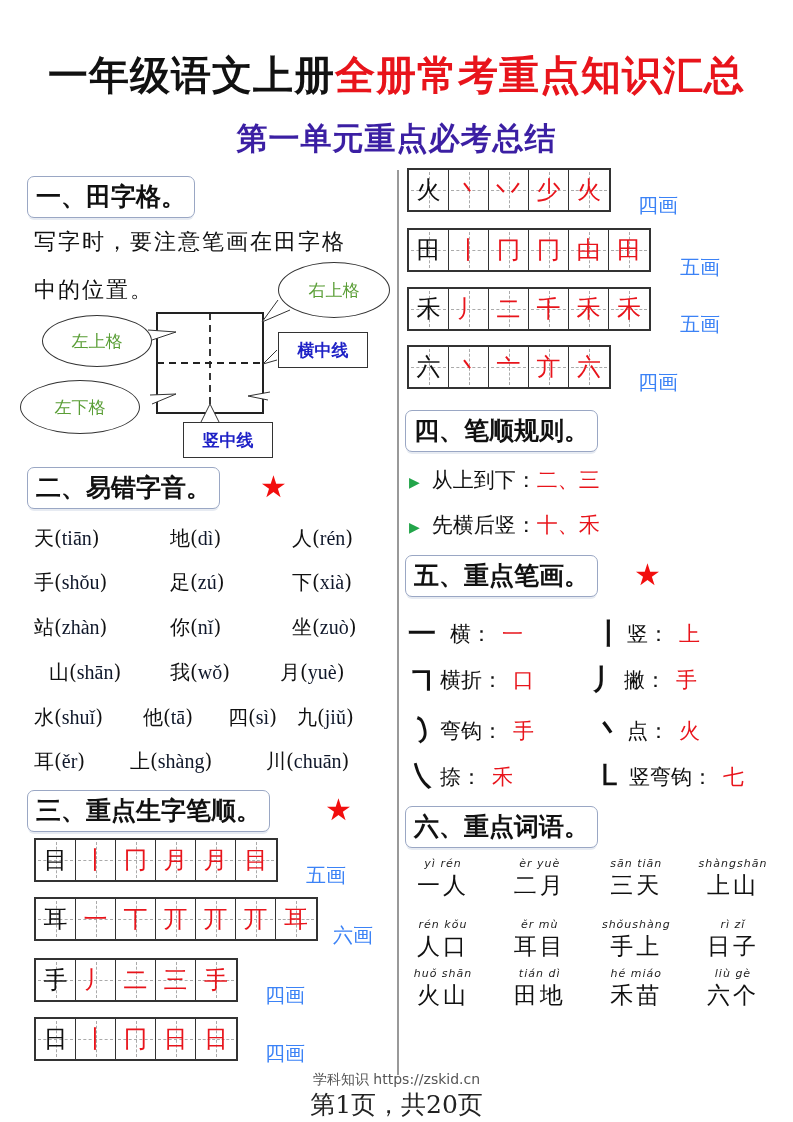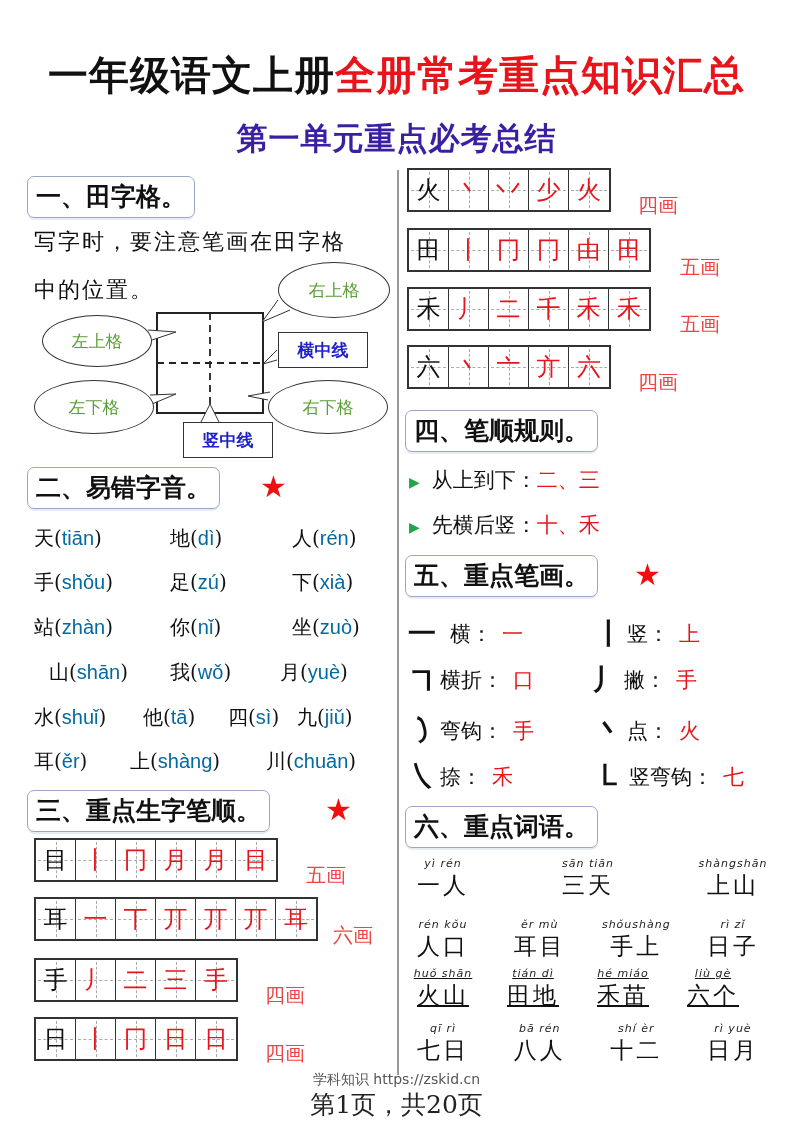--- a/index.html
+++ b/index.html
@@ -12,30 +12,30 @@
   .subtitle { left:0; width:793px; top:118px; text-align:center; font-size:31px; font-weight:bold; color:#3b1fa3; letter-spacing:1px; }
   .divider { left:397px; top:170px; width:2px; height:905px; background:#999; }
   .sec-head { border:1.5px solid #9aa7c4; border-radius:7px; background:#fff; padding:0 8px;
               font-size:25px; font-weight:bold; height:40px; line-height:40px; white-space:nowrap;
               box-shadow:0 3px 0 -1px #e7ebf2; }
   .star { color:#f20e0e; font-size:30px; line-height:40px; }
   .body-text { font-size:22px; letter-spacing:2px; line-height:44px; font-family:Liberation Mono, monospace; }
   .callout { border:1px solid #333; border-radius:50%; background:#fff; color:#5a9e36; font-size:17px; text-align:center; font-family:"DejaVu Serif",serif; }
   .labelbox { border:1px solid #333; background:#fff; color:#1e21c6; font-weight:bold; font-size:17px; text-align:center; }
   .py-row { font-size:20px; white-space:nowrap; font-family:"DejaVu Serif","Liberation Serif",serif; }
-  .py-row .pin { color:#0369a1; font-family:Liberation Sans, sans-serif; }
+  .py-row .pin { color:#0f172a; font-family:Liberation Serif, serif; }
   .grid-row { display:flex; border:2px solid #333; }
   .cell { width:40px; height:40px; border-right:1.5px solid #333; position:relative; box-sizing:border-box; }
   .cell:last-child { border-right:none; }
   .cell::before { content:""; position:absolute; left:50%; top:2px; bottom:2px; border-left:1px dashed #aaa; }
   .cell::after { content:""; position:absolute; top:50%; left:2px; right:2px; border-top:1px dashed #aaa; }
   .cell span { position:absolute; inset:0; display:flex; align-items:center; justify-content:center; font-size:24px; z-index:1; font-family:"DejaVu Serif",serif; }
   .cell.first span { color:#111; }
   .cell.red span { color:#e8141b; }
-  .stroke-count { color:#ef4444; font-size:20px; font-family:"DejaVu Serif",serif; white-space:nowrap; }
+  .stroke-count { color:#3b82f6; font-size:20px; font-family:"DejaVu Serif",serif; white-space:nowrap; }
   .rule { font-size:21px; white-space:nowrap; font-family:"DejaVu Serif",serif; }
   .rule .tri { color:#22a54a; font-size:14px; margin-right:12px; }
   .rule .ex { color:#e8141b; }
   .stroke-item { font-size:21px; white-space:nowrap; font-family:"DejaVu Serif",serif; display:flex; align-items:center; }
   .stroke-item .glyph { font-weight:bold; font-size:28px; margin-right:4px; }
   .stroke-item .ex { color:#e8141b; margin-left:10px; }
   .word { text-align:center; width:90px; }
   .word .wpy { font-size:11px; font-style:italic; color:#222; letter-spacing:1px; white-space:nowrap; }
   .word .wcn { font-size:23px; letter-spacing:3px; font-family:"DejaVu Serif",serif; }
   .footer1 { left:0; width:793px; top:1071px; text-align:center; font-size:14px; color:#555; }
@@ -62,22 +62,21 @@
 
     <polyline points="148,330 176,332 152,340" fill="#fff" stroke="#333"></polyline>
     <polyline points="278,300 262,322 290,310" fill="#fff" stroke="#333"></polyline>
     <polyline points="150,395 176,394 152,404" fill="#fff" stroke="#333"></polyline>
     <polyline points="270,392 248,396 268,400" fill="#fff" stroke="#333"></polyline>
     <polyline points="277,350 263,364 277,360" fill="#fff" stroke="#333"></polyline>
     <polyline points="200,424 210,404 220,424" fill="#fff" stroke="#333"></polyline>
   </svg>
   <div class="abs callout" style="left:42px;top:315px;width:108px;height:50px;line-height:50px;">左上格</div>
   <div class="abs callout" style="left:278px;top:262px;width:110px;height:54px;line-height:54px;">右上格</div>
-  <div class="abs callout" style="left:34px;top:380px;width:118px;height:52px;line-height:52px;">左下格</div>
-  <div class="abs callout" style="left:268px;top:380px;width:118px;height:52px;line-height:52px;">右下格</div>
+  <div class="abs callout" style="left:20px;top:380px;width:118px;height:52px;line-height:52px;">左下格</div>
   <div class="abs labelbox" style="left:278px;top:332px;width:88px;height:34px;line-height:34px;">横中线</div>
   <div class="abs labelbox" style="left:183px;top:422px;width:88px;height:34px;line-height:34px;">竖中线</div>
 </div>
 
 <div class="abs sec-head" style="left:27px;top:467px;">二、易错字音。</div>
 <div class="abs star" style="left:260px;top:467px;">★</div>
 
 <div class="abs py-row" style="left:34px;top:525px;">
   <span>天</span>(<span class="pin">tiān</span>)
 </div>
@@ -329,20 +328,24 @@
 
 <div class="abs sec-head" style="left:405px;top:806px;">六、重点词语。</div>
 
 <div class="abs" style="left:398px;top:857px;width:380px;">
   <div style="display:flex;justify-content:space-between;height:55px;">
     <div class="word">
         <div class="wpy">yì  rén</div>
         <div class="wcn">一人</div>
       </div>
     <div class="word">
+        <div class="wpy">èr  yuè</div>
+        <div class="wcn">二月</div>
+      </div>
+    <div class="word">
         <div class="wpy">sān tiān</div>
         <div class="wcn">三天</div>
       </div>
     <div class="word">
         <div class="wpy">shàngshān</div>
         <div class="wcn">上山</div>
       </div>
   </div>
   <div style="display:flex;justify-content:space-between;height:55px;align-items:center;">
     <div class="word">
@@ -355,52 +358,34 @@
       </div>
     <div class="word">
         <div class="wpy">shǒushàng</div>
         <div class="wcn">手上</div>
       </div>
     <div class="word">
         <div class="wpy">rì  zǐ</div>
         <div class="wcn">日子</div>
       </div>
   </div>
-  <div style="display:flex;height:55px;text-decoration:underline;">
+  <div style="display:flex;justify-content:space-between;height:55px;">
     <div class="word">
         <div class="wpy">huǒ shān</div>
         <div class="wcn">火山</div>
       </div>
     <div class="word">
         <div class="wpy">tián  dì</div>
         <div class="wcn">田地</div>
       </div>
     <div class="word">
         <div class="wpy">hé miáo</div>
         <div class="wcn">禾苗</div>
       </div>
     <div class="word">
         <div class="wpy">liù  gè</div>
         <div class="wcn">六个</div>
       </div>
   </div>
-  <div style="display:flex;justify-content:space-between;height:55px;">
-    <div class="word">
-        <div class="wpy">qī   rì</div>
-        <div class="wcn">七日</div>
-      </div>
-    <div class="word">
-        <div class="wpy">bā  rén</div>
-        <div class="wcn">八人</div>
-      </div>
-    <div class="word">
-        <div class="wpy">shí  èr</div>
-        <div class="wcn">十二</div>
-      </div>
-    <div class="word">
-        <div class="wpy">rì  yuè</div>
-        <div class="wcn">日月</div>
-      </div>
-  </div>
 </div>
 
 <div class="abs footer1">学科知识 https://zskid.cn</div>
 <div class="abs footer2">第1页，共20页</div>
 
 </body></html>

